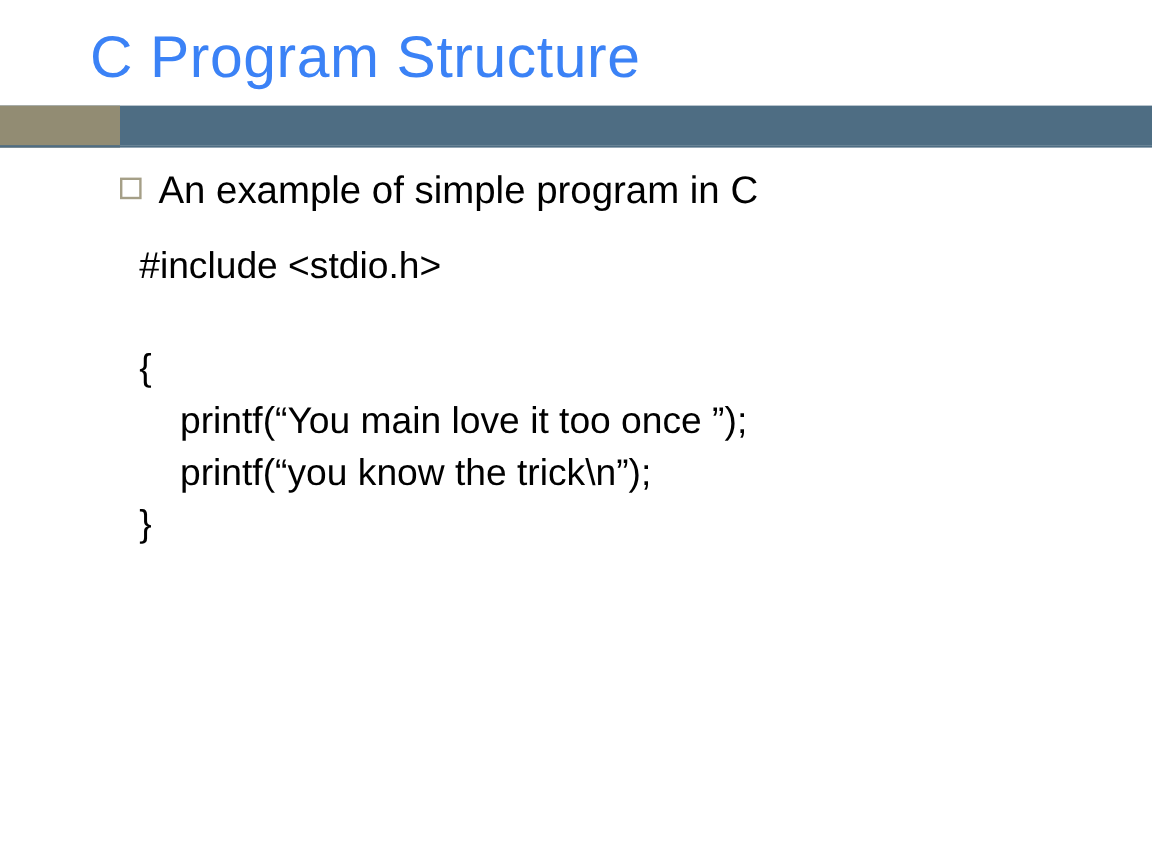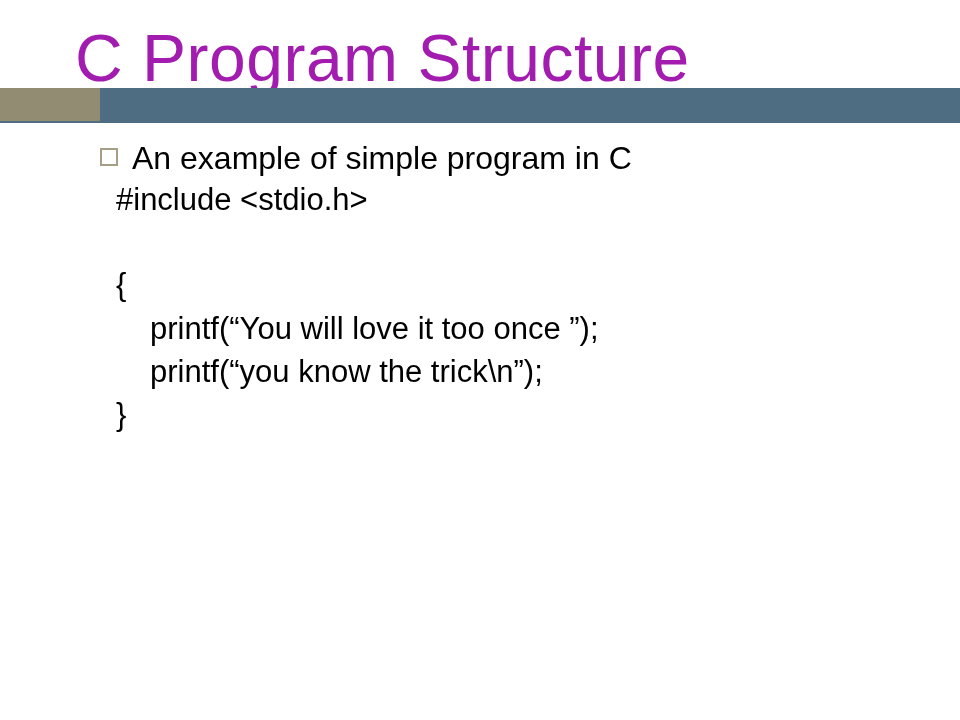--- a/index.html
+++ b/index.html
@@ -15,23 +15,23 @@
   .slide {
     position: relative;
     width: 960px;
     height: 720px;
     box-sizing: border-box;
   }
   .title {
     position: absolute;
     left: 75px;
     top: 20px;
-    font-size: 66px;
+    font-size: 49px;
     font-weight: 400;
-    color: #a21caf;
+    color: #3b82f6;
     letter-spacing: 0.5px;
   }
   .bar-region {
     position: absolute;
     left: 0;
     top: 88px;
     width: 960px;
     height: 35px;
   }
   .bar-accent {
@@ -68,20 +68,21 @@
   }
   .content {
     position: absolute;
     left: 100px;
     top: 138px;
     width: 800px;
   }
   .bullet-row {
     display: flex;
     align-items: flex-start;
+    margin-bottom: 22px;
   }
   .bullet-box {
     flex: 0 0 auto;
     width: 18px;
     height: 18px;
     border: 2px solid #a59f87;
     margin-top: 10px;
     margin-right: 14px;
     box-sizing: border-box;
   }
@@ -123,19 +124,19 @@
   <div class="content">
     <div class="bullet-row">
       <div class="bullet-box"></div>
       <div class="bullet-text">An example of simple program in C</div>
     </div>
 
     <div class="code-block">
       <div class="code-line">#include &lt;stdio.h&gt;</div>
       <div class="blank-line"></div>
       <div class="code-line">{</div>
-      <div class="code-line indent1">printf(“You will love it too once ”);</div>
+      <div class="code-line indent1">printf(“You main love it too once ”);</div>
       <div class="code-line indent1">printf(“you know the trick\n”);</div>
       <div class="code-line">}</div>
     </div>
   </div>
 
 </div>
 
 </body></html>

